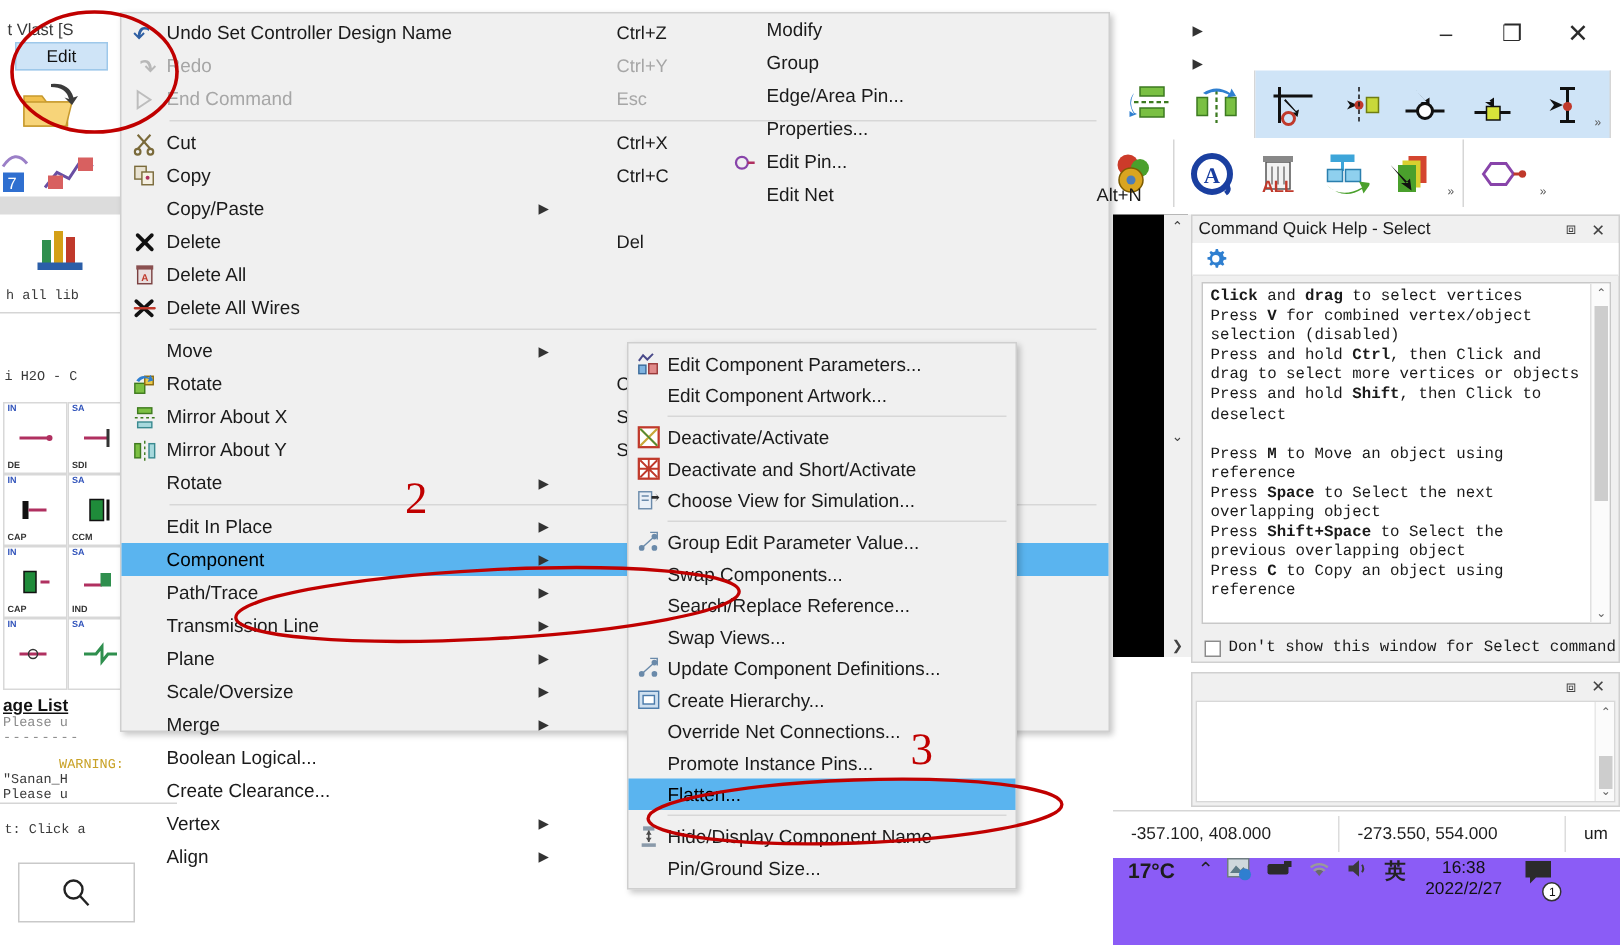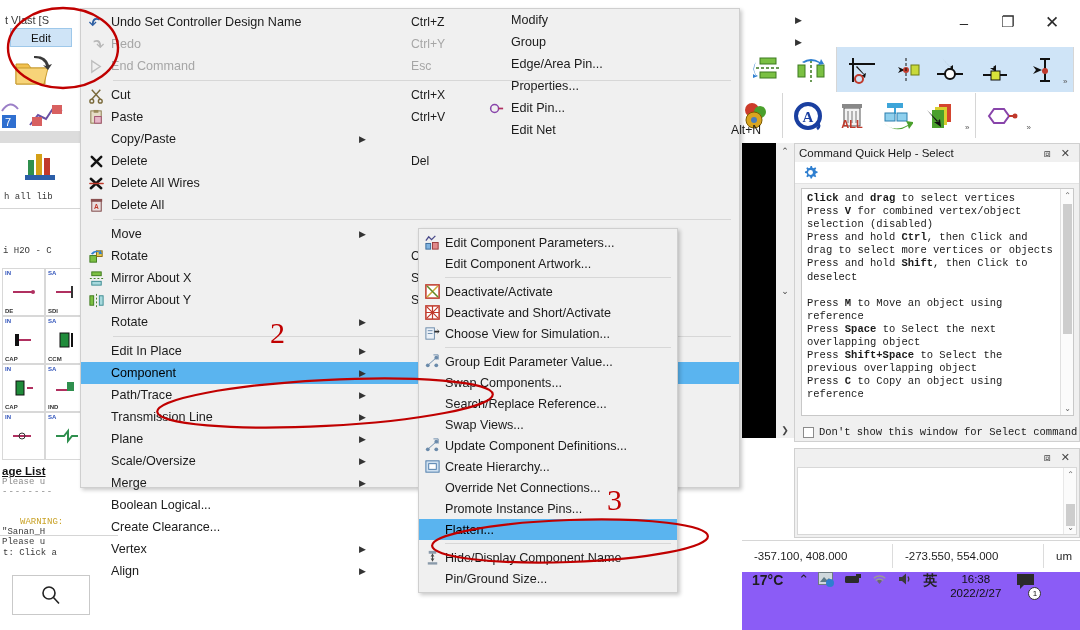--- a/index.html
+++ b/index.html
@@ -249,21 +249,21 @@
             <path d="M2 8 h8 l4 -5 v10 l4 -5 h6" stroke="#2f8f4e" fill="none" stroke-width="2"></path>
           </svg>
       </div>
       <div style="clear:both"></div>
     </div>
 
     <div class="msgpanel" style="top:465px;">
       <div style="font-family:'Liberation Sans',sans-serif; font-size:11.5px; font-weight:bold; color:#111; padding-left:2px;text-decoration:underline;">age List</div>
       <div style="color:#8a8a8a; padding-left:2px;">Please u</div>
       <div style="color:#8a8a8a; padding-left:2px; letter-spacing:1px;">--------</div>
-      <div style="color:#c9a227; padding-left:20px; margin-top:20px;">WARNING:</div>
+      <div style="color:#c9a227; padding-left:2px; margin-top:8px;text-align:center;">WARNING:</div>
       <div style="color:#3a3a3a; padding-left:2px;">"Sanan_H</div>
       <div style="color:#3a3a3a; padding-left:2px;">Please u</div>
     </div>
 
     <div style="position:absolute; left:0; top:535px; width:118px; height:1px; background:#d5d5d5;"></div>
 
     <div class="lp-row" style="left:3px; top:548px;">t: Click a</div>
 
     <div id="taskbar-search">
       <svg width="22" height="22" viewBox="0 0 22 22">
@@ -557,69 +557,69 @@
             </g>
           </svg>
         </span>
         <span class="lbl">Cut</span>
         <span class="acc">Ctrl+X</span>
       </div>
       <div class="mi">
         <span class="ico">
           <svg width="17" height="17" viewBox="0 0 18 18">
             <g>
-              <rect x="3" y="2" width="11" height="13" fill="#e6ddc8" stroke="#8a7a4a"></rect>
-              <rect x="6" y="1" width="5" height="3" fill="#9a8a5a"></rect>
-              <rect x="7" y="8" width="7" height="7" fill="#e7b8c8" stroke="#a05070"></rect>
-            </g>
-          </svg>
-        </span>
-        <span class="lbl">Paste</span>
-        <span class="acc">Ctrl+V</span>
+              <rect x="2" y="2" width="8" height="9" fill="#e8e2d2" stroke="#7a6a3a"></rect>
+              <rect x="7" y="6" width="8" height="9" fill="#f5f0e2" stroke="#7a6a3a"></rect>
+              <circle cx="11" cy="10" r="1.4" fill="#b03060"></circle>
+            </g>
+          </svg>
+        </span>
+        <span class="lbl">Copy</span>
+        <span class="acc">Ctrl+C</span>
       </div>
       <div class="mi">
         <span class="ico"></span>
         <span class="lbl">Copy/Paste</span>
         <span class="arw">▶</span>
       </div>
       <div class="mi">
         <span class="ico">
           <svg width="17" height="17" viewBox="0 0 18 18">
             <g stroke="#111" stroke-width="2.6" stroke-linecap="round">
               <line x1="4" y1="4" x2="14" y2="14"></line>
               <line x1="14" y1="4" x2="4" y2="14"></line>
             </g>
           </svg>
         </span>
         <span class="lbl">Delete</span>
         <span class="acc">Del</span>
+      </div>
+      <div class="mi">
+        <span class="ico">
+          <svg width="17" height="17" viewBox="0 0 18 18">
+            <g>
+              <rect x="4" y="4" width="10" height="11" fill="#e9dede" stroke="#7a4040"></rect>
+              <rect x="3" y="2" width="12" height="3" fill="#8a5050"></rect>
+              <text x="9" y="13" font-size="7" text-anchor="middle" fill="#c0392b" font-family="Liberation Sans" font-weight="bold">A</text>
+            </g>
+          </svg>
+        </span>
+        <span class="lbl">Delete All</span>
       </div>
       <div class="mi">
         <span class="ico">
           <svg width="17" height="17" viewBox="0 0 18 18">
             <g stroke="#111" stroke-width="2.6" stroke-linecap="round">
               <line x1="3" y1="4" x2="14" y2="14"></line>
               <line x1="14" y1="4" x2="3" y2="14"></line>
               <line x1="2" y1="9" x2="16" y2="9" stroke="#c0392b" stroke-width="1.6"></line>
             </g>
           </svg>
         </span>
         <span class="lbl">Delete All Wires</span>
-      </div>
-      <div class="mi">
-        <span class="ico">
-          <svg width="17" height="17" viewBox="0 0 18 18">
-            <g>
-              <rect x="4" y="4" width="10" height="11" fill="#e9dede" stroke="#7a4040"></rect>
-              <rect x="3" y="2" width="12" height="3" fill="#8a5050"></rect>
-              <text x="9" y="13" font-size="7" text-anchor="middle" fill="#c0392b" font-family="Liberation Sans" font-weight="bold">A</text>
-            </g>
-          </svg>
-        </span>
-        <span class="lbl">Delete All</span>
       </div>
       <div class="sep-line"></div>
       <div class="mi">
         <span class="ico"></span>
         <span class="lbl">Move</span>
         <span class="arw">▶</span>
       </div>
       <div class="mi">
         <span class="ico">
           <svg width="17" height="17" viewBox="0 0 18 18">

